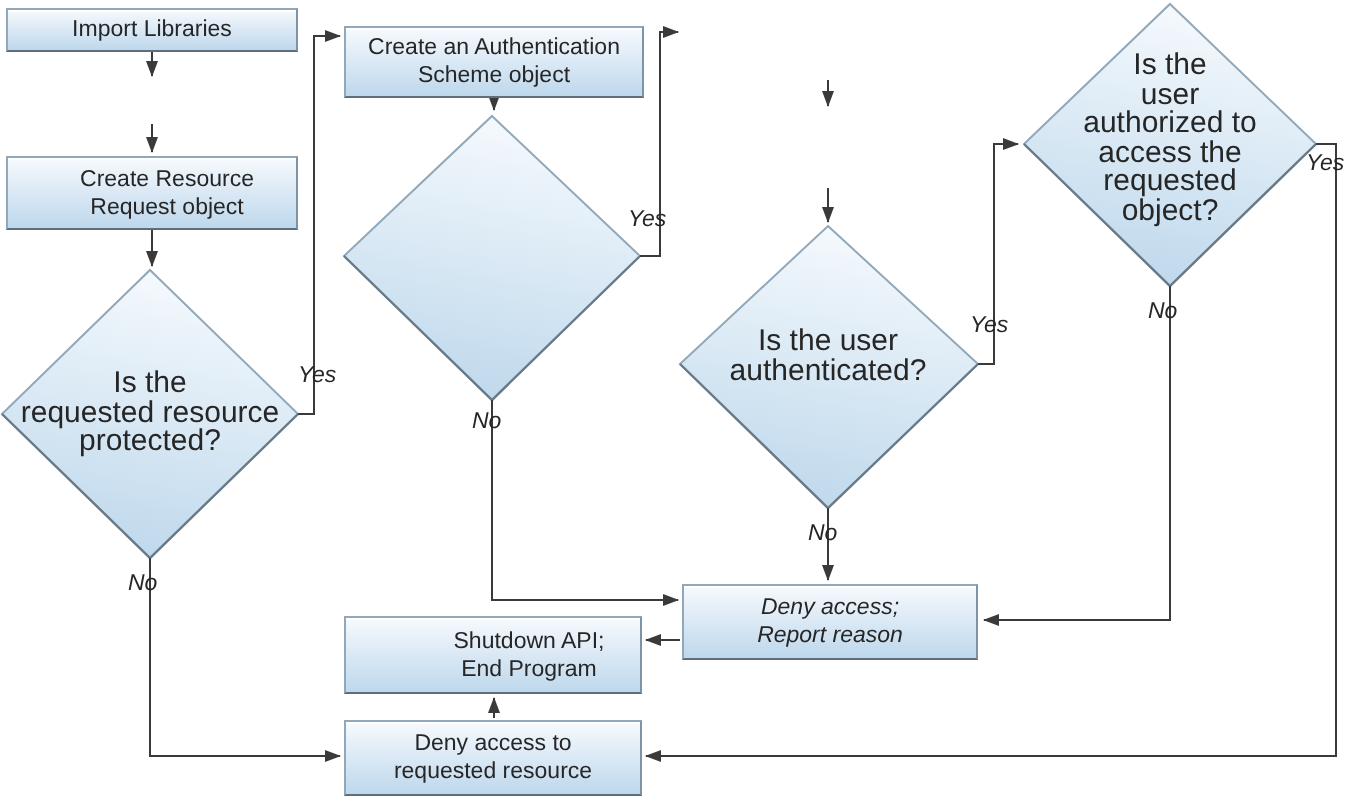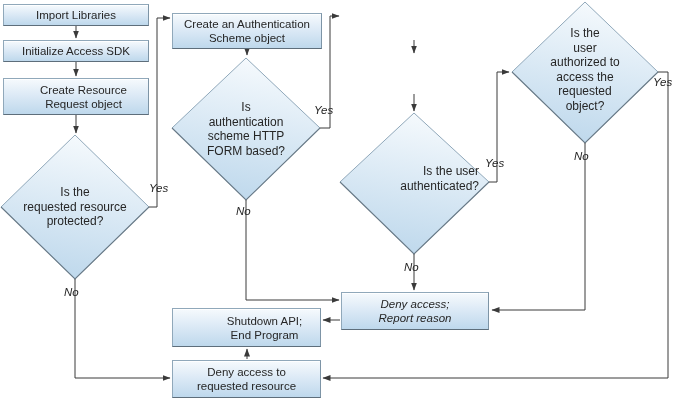--- a/index.html
+++ b/index.html
@@ -37,21 +37,21 @@
     background:linear-gradient(180deg,var(--node-fill-top) 0%,var(--node-fill-mid) 45%,var(--node-fill-bottom) 100%);
     border:1px solid var(--node-border);
     border-right-color:#7d94a6;
     border-bottom-color:var(--node-shadow);
     box-shadow:inset 0 1px 0 rgba(255,255,255,.85);
     box-sizing:border-box;
   }
   .dtext{
     position:absolute;width:130px;
     text-align:center;white-space:pre-line;
-    font-size:12px;line-height:14.5px;
+    font-size:15px;line-height:14.5px;
     pointer-events:none;
   }
   .elabel{position:absolute;font-size:11.5px;line-height:12px;font-style:italic;}
 </style>
 </head>
 <body>
 
 <div class="canvas">
 
   <svg class="layer" width="675" height="401" viewBox="0 0 675 401">
@@ -90,21 +90,20 @@
     <polyline class="connector" points="489,182 497,182 497,72 509,72" marker-end="url(#arrow)"></polyline>
     <polyline class="connector" points="414,254 414,290" marker-end="url(#arrow)"></polyline>
     <polyline class="connector" points="585,143 585,310 492,310" marker-end="url(#arrow)"></polyline>
     <polyline class="connector" points="658,72 668,72 668,378 323,378" marker-end="url(#arrow)"></polyline>
     <polyline class="connector" points="340,320 323,320" marker-end="url(#arrow)"></polyline>
     <polyline class="connector" points="247,359 247,349" marker-end="url(#arrow)"></polyline>
   </svg>
 
   <div class="pbox" style="left:3px;top:4px;width:146px;height:22px;">Import Libraries</div>
 
-  <div class="pbox" style="left:3px;top:40px;width:146px;height:22px;">Initialize Access SDK</div>
 
   <div class="pbox" style="left:3px;top:78px;width:146px;height:37px;padding-left:15px;">Create Resource
 Request object</div>
 
   <div class="pbox" style="left:172px;top:3px;width:150px;height:36px;margin-top:10px;">Create an Authentication
 Scheme object</div>
 
 
 
   <div class="pbox" style="left:341px;top:292px;width:148px;height:38px;font-style:italic;">Deny access;
@@ -113,26 +112,22 @@
   <div class="pbox" style="left:172px;top:308px;width:149px;height:39px;padding-left:36px;">Shutdown API;
 End Program</div>
 
   <div class="pbox" style="left:172px;top:360px;width:149px;height:38px;">Deny access to
 requested resource</div>
 
   <div class="dtext" style="left:10px;top:185px;">Is the
 requested resource
 protected?</div>
 
-  <div class="dtext" style="left:181px;top:100px;">Is
-authentication
-scheme HTTP
-FORM based?</div>
 
-  <div class="dtext" style="left:349px;top:164px;text-align:right;">Is the user
+  <div class="dtext" style="left:349px;top:164px;">Is the user
 authenticated?</div>
 
   <div class="dtext" style="left:520px;top:26px;">Is the
 user
 authorized to
 access the
 requested
 object?</div>
 
   <span class="elabel" style="left:149px;top:182px;">Yes</span>

